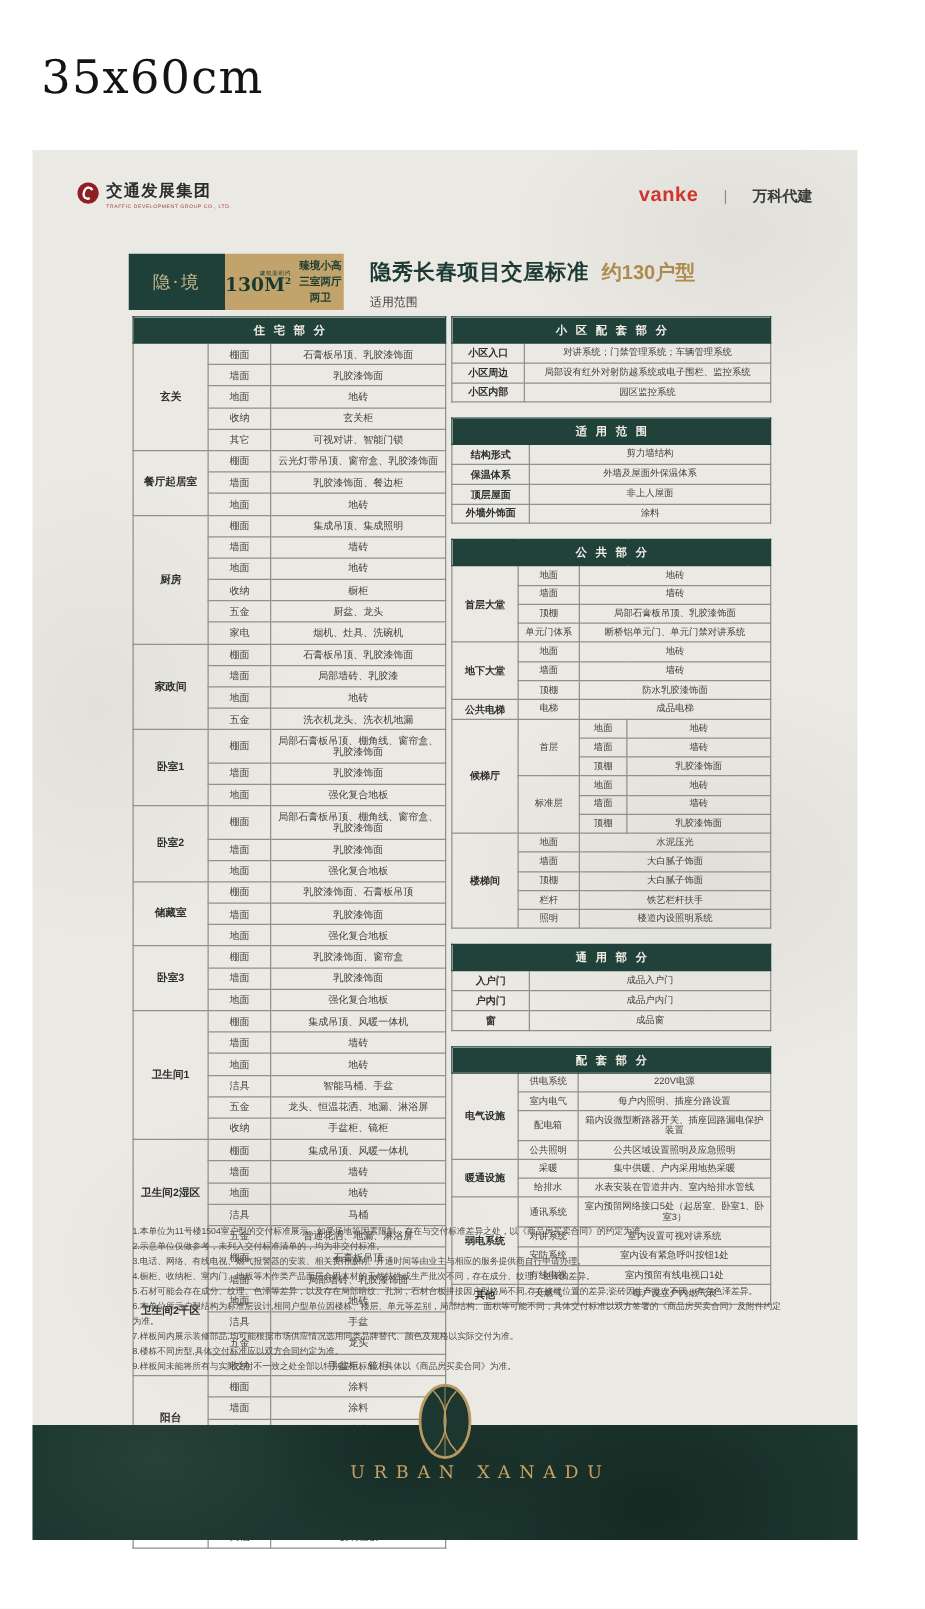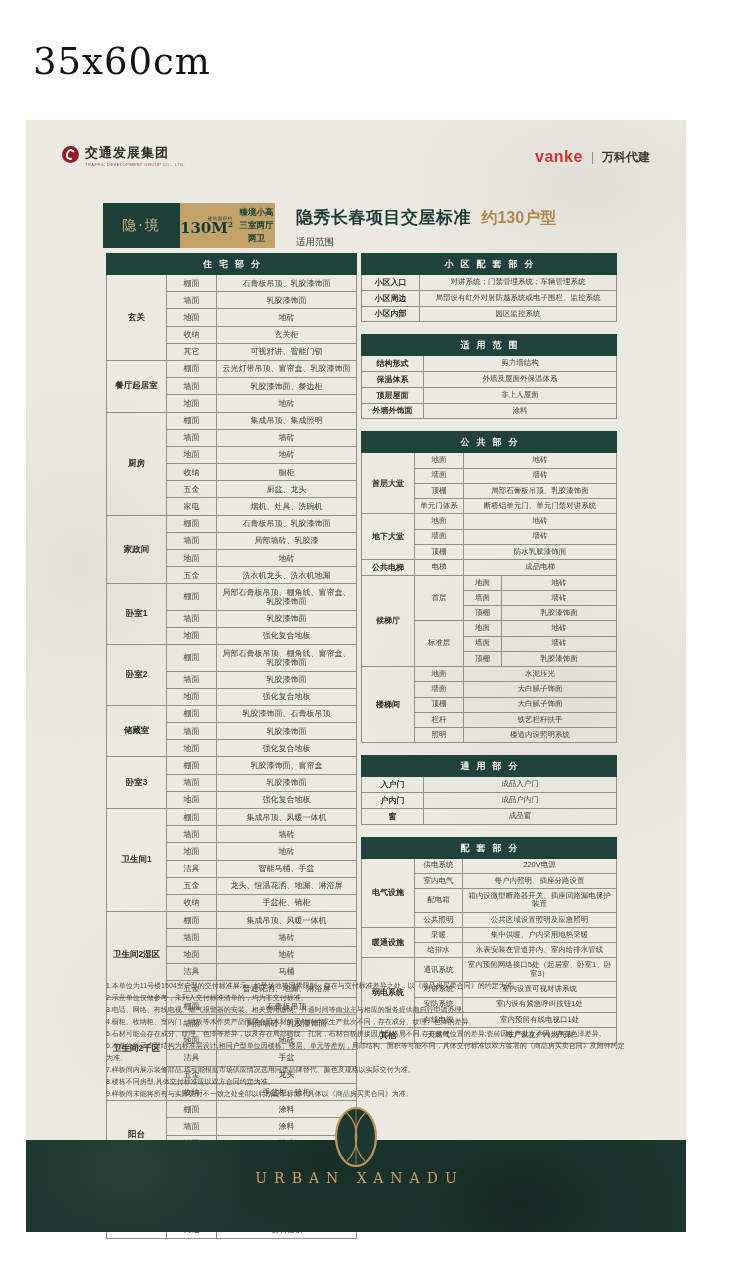--- a/index.html
+++ b/index.html
@@ -14,21 +14,21 @@
          radial-gradient(ellipse 360px 260px at 82% 52%, rgba(60,60,55,0.06), transparent 60%),
          radial-gradient(ellipse 300px 220px at 30% 80%, rgba(60,60,55,0.05), transparent 60%),
          #ebe9e4;}
   
   .logo-left{position:absolute;left:36px;top:26px;display:flex;align-items:flex-start;gap:6px;}
   .roundel{width:17px;height:17px;border-radius:50%;background:#8e1f23;position:relative;flex:0 0 auto;}
   .roundel:after{content:"";position:absolute;left:4px;top:3px;width:9px;height:11px;
        border:2px solid #fff;border-right-color:transparent;border-radius:50%;transform:rotate(18deg);box-sizing:border-box;}
   .logo-left .cn{font-size:13px;font-weight:bold;color:#2c2c2a;letter-spacing:1px;line-height:1.1;}
   .logo-left .en{font-size:4px;color:#a2413f;letter-spacing:0.5px;margin-top:2px;}
-  .logo-right{position:absolute;right:36px;top:28px;display:flex;align-items:center;gap:8px;margin-left:16px;}
+  .logo-right{position:absolute;right:36px;top:28px;display:flex;align-items:center;gap:20px;margin-left:16px;}
   .logo-right .vanke{font-size:16px;font-weight:bold;color:#d0342c;letter-spacing:0.5px;}
   .logo-right .sep{color:#8c8c88;font-size:12px;}
   .logo-right .txt{font-size:12px;color:#3a3a38;font-weight:bold;}
   
   .badge{position:absolute;left:77px;top:83px;display:flex;height:45px;}
   .badge-green{width:77px;background:#1f4038;color:#cbb88e;display:flex;align-items:center;justify-content:center;
        font-family:"DejaVu Serif","Liberation Serif",serif;font-size:14px;letter-spacing:2px;}
   .badge-gold{width:95px;background:#c3a36c;color:#173b31;display:flex;align-items:center;justify-content:center;gap:5px;}
   .area-col{text-align:right;}
   .area-pre{font-size:4.5px;letter-spacing:0.5px;}
@@ -60,21 +60,21 @@
   .note-line{font-size:7px;color:#4a4a46;line-height:12px;}
   
   .footer-band{position:absolute;left:0;top:1020px;width:660px;height:92px;
        background:
          radial-gradient(ellipse 220px 160px at 15% 30%, rgba(255,255,255,0.05), transparent 60%),
          radial-gradient(ellipse 260px 180px at 75% 70%, rgba(0,0,0,0.25), transparent 65%),
          radial-gradient(ellipse 200px 140px at 45% 20%, rgba(0,0,0,0.18), transparent 60%),
          #1c372f;}
   .emblem{position:absolute;left:308px;top:986px;width:44px;height:62px;}
   .footer-en{position:absolute;left:0;top:1050px;width:660px;text-align:center;
-       font-family:"DejaVu Serif","Liberation Serif",serif;font-size:14px;color:#c9a063;letter-spacing:7px;text-indent:7px;}
+       font-family:"DejaVu Serif","Liberation Serif",serif;font-size:14px;color:#c9a063;letter-spacing:7px;text-indent:7px;padding-left:25px;}
   .footer-cn{position:absolute;left:0;top:1072px;width:660px;text-align:center;
        font-size:12px;color:#c9a063;letter-spacing:9px;text-indent:9px;font-weight:bold;}
 </style>
 </head>
 <body>
 
 <div class="size-label">35x60cm</div>
 
 <div class="poster">
 

